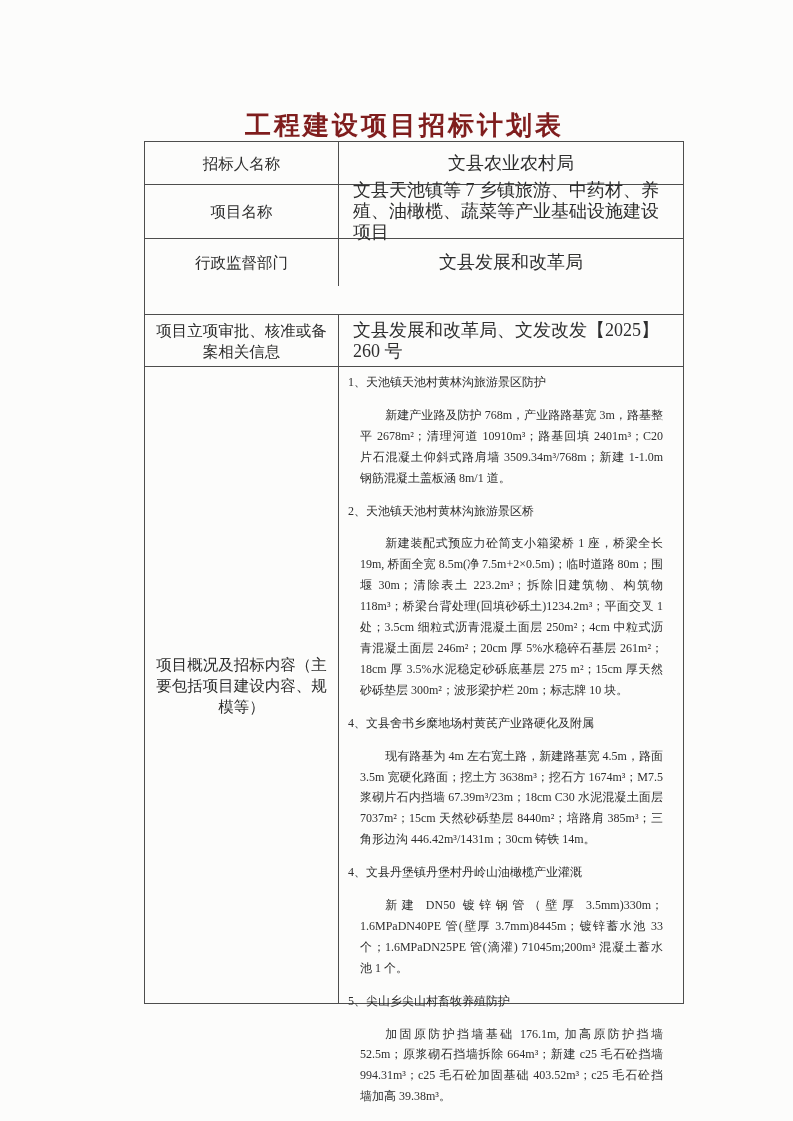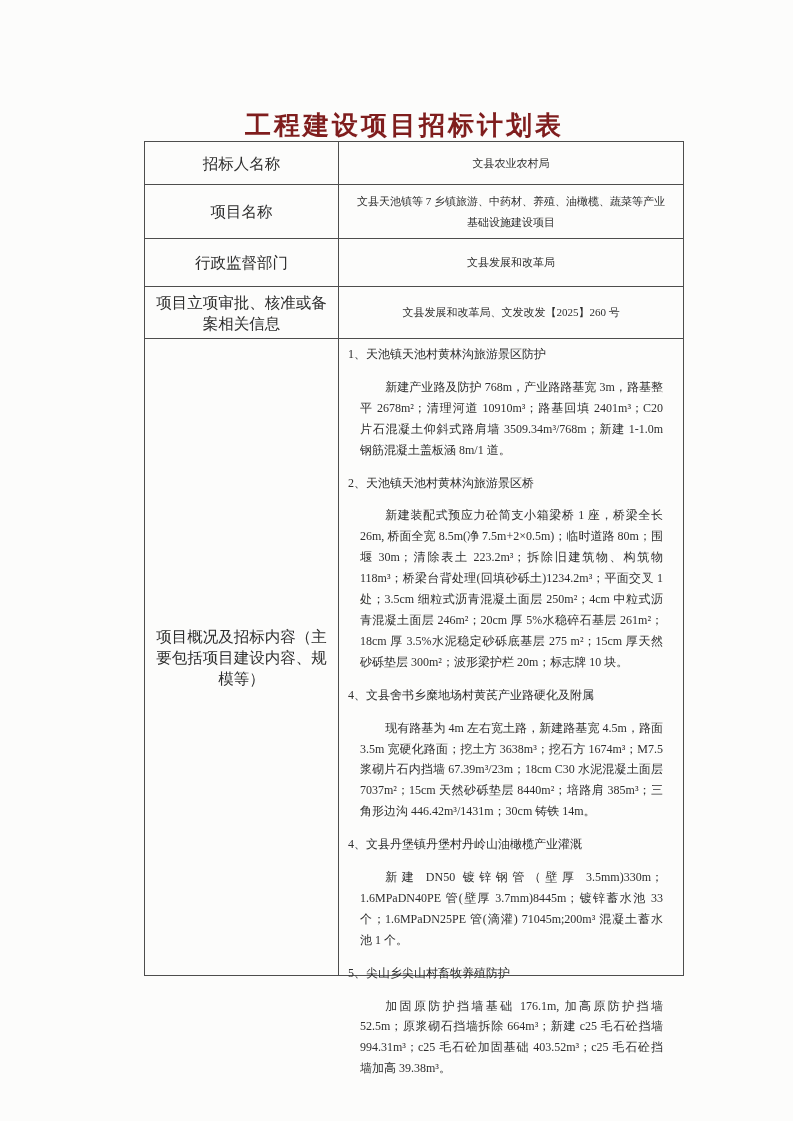--- a/index.html
+++ b/index.html
@@ -35,38 +35,38 @@
     background:transparent;
   }
   .row{
     display:flex;
     box-sizing:border-box;
   }
   .row + .row{border-top:1px solid #4d4d4d;}
   .r1{height:42px;}
   .r2{height:54px;}
   .r3{height:48px;}
-  .r4{height:52px;}
+  .r4{height:52px;margin-top:28px;}
   .r5{height:637px;}
   .cell{box-sizing:border-box;}
   .label{
     width:194px;
     border-right:1px solid #4d4d4d;
     display:flex;align-items:center;justify-content:center;
     text-align:center;
     font-size:15.5px;
     line-height:21px;
     padding:2px 8px;
     flex-shrink:0;
   }
   .value{
     flex:1;
     display:flex;align-items:center;justify-content:center;
-    text-align:center;
-    font-size:11px;
+    text-align:left;
+    font-size:18px;
     line-height:21px;
     padding:2px 14px;
   }
   .value.content{
     display:block;
     text-align:justify;
     padding:5px 8px 4px 9px;
     font-size:12px;
     line-height:20.9px;
   }
@@ -103,21 +103,21 @@
     </div>
 
     <div class="row r5">
       <div class="cell label">项目概况及招标内容（主要包括项目建设内容、规模等）</div>
       <div class="cell value content">
 
         <div class="sec-head">1、天池镇天池村黄林沟旅游景区防护</div>
         <p class="sec-body">新建产业路及防护 768m，产业路路基宽 3m，路基整平 2678m²；清理河道 10910m³；路基回填 2401m³；C20 片石混凝土仰斜式路肩墙 3509.34m³/768m；新建 1-1.0m 钢筋混凝土盖板涵 8m/1 道。</p>
 
         <div class="sec-head">2、天池镇天池村黄林沟旅游景区桥</div>
-        <p class="sec-body">新建装配式预应力砼简支小箱梁桥 1 座，桥梁全长 26m, 桥面全宽 8.5m(净 7.5m+2×0.5m)；临时道路 80m；围堰 30m；清除表土 223.2m³；拆除旧建筑物、构筑物 118m³；桥梁台背处理(回填砂砾土)1234.2m³；平面交叉 1 处；3.5cm 细粒式沥青混凝土面层 250m²；4cm 中粒式沥青混凝土面层 246m²；20cm 厚 5%水稳碎石基层 261m²；18cm 厚 3.5%水泥稳定砂砾底基层 275 m²；15cm 厚天然砂砾垫层 300m²；波形梁护栏 20m；标志牌 10 块。</p>
+        <p class="sec-body">新建装配式预应力砼简支小箱梁桥 1 座，桥梁全长 19m, 桥面全宽 8.5m(净 7.5m+2×0.5m)；临时道路 80m；围堰 30m；清除表土 223.2m³；拆除旧建筑物、构筑物 118m³；桥梁台背处理(回填砂砾土)1234.2m³；平面交叉 1 处；3.5cm 细粒式沥青混凝土面层 250m²；4cm 中粒式沥青混凝土面层 246m²；20cm 厚 5%水稳碎石基层 261m²；18cm 厚 3.5%水泥稳定砂砾底基层 275 m²；15cm 厚天然砂砾垫层 300m²；波形梁护栏 20m；标志牌 10 块。</p>
 
         <div class="sec-head">4、文县舍书乡糜地场村黄芪产业路硬化及附属</div>
         <p class="sec-body">现有路基为 4m 左右宽土路，新建路基宽 4.5m，路面 3.5m 宽硬化路面；挖土方 3638m³；挖石方 1674m³；M7.5 浆砌片石内挡墙 67.39m³/23m；18cm C30 水泥混凝土面层 7037m²；15cm 天然砂砾垫层 8440m²；培路肩 385m³；三角形边沟 446.42m³/1431m；30cm 铸铁 14m。</p>
 
         <div class="sec-head">4、文县丹堡镇丹堡村丹岭山油橄榄产业灌溉</div>
         <p class="sec-body">新建 DN50 镀锌钢管（壁厚 3.5mm)330m；1.6MPaDN40PE 管(壁厚 3.7mm)8445m；镀锌蓄水池 33 个；1.6MPaDN25PE 管(滴灌) 71045m;200m³ 混凝土蓄水池 1 个。</p>
 
         <div class="sec-head">5、尖山乡尖山村畜牧养殖防护</div>
         <p class="sec-body">加固原防护挡墙基础 176.1m, 加高原防护挡墙 52.5m；原浆砌石挡墙拆除 664m³；新建 c25 毛石砼挡墙 994.31m³；c25 毛石砼加固基础 403.52m³；c25 毛石砼挡墙加高 39.38m³。</p>
 

